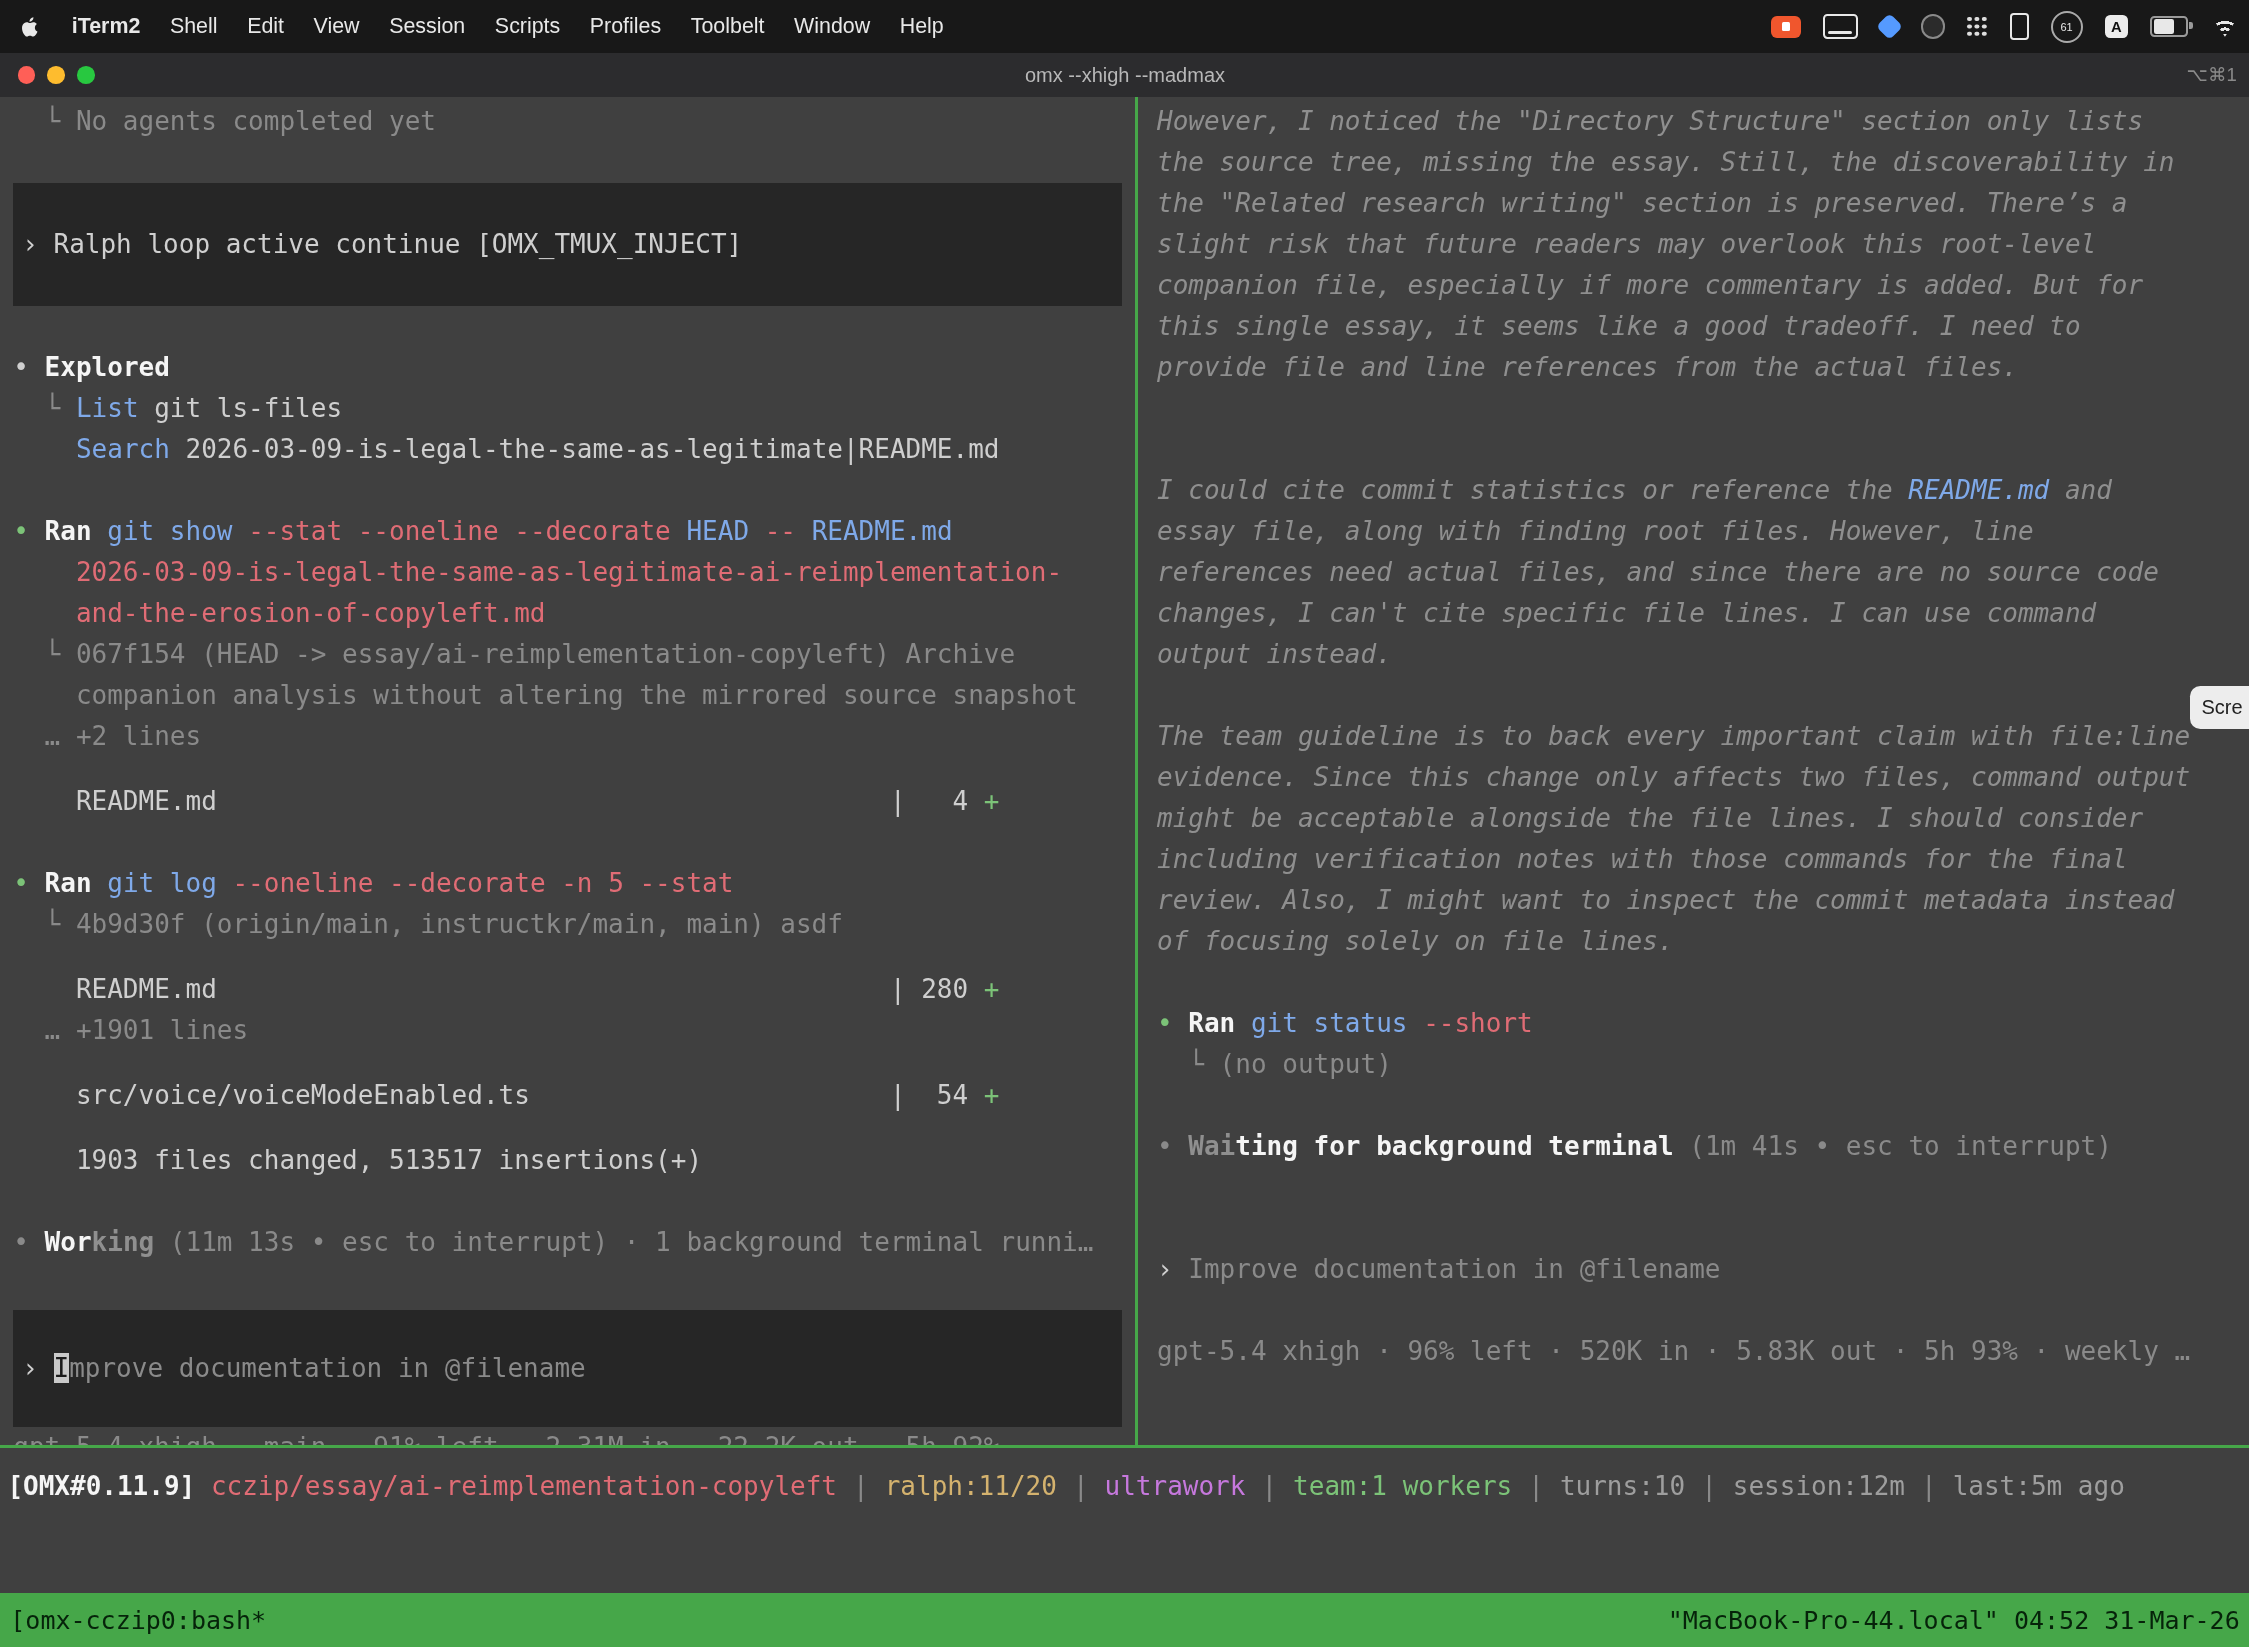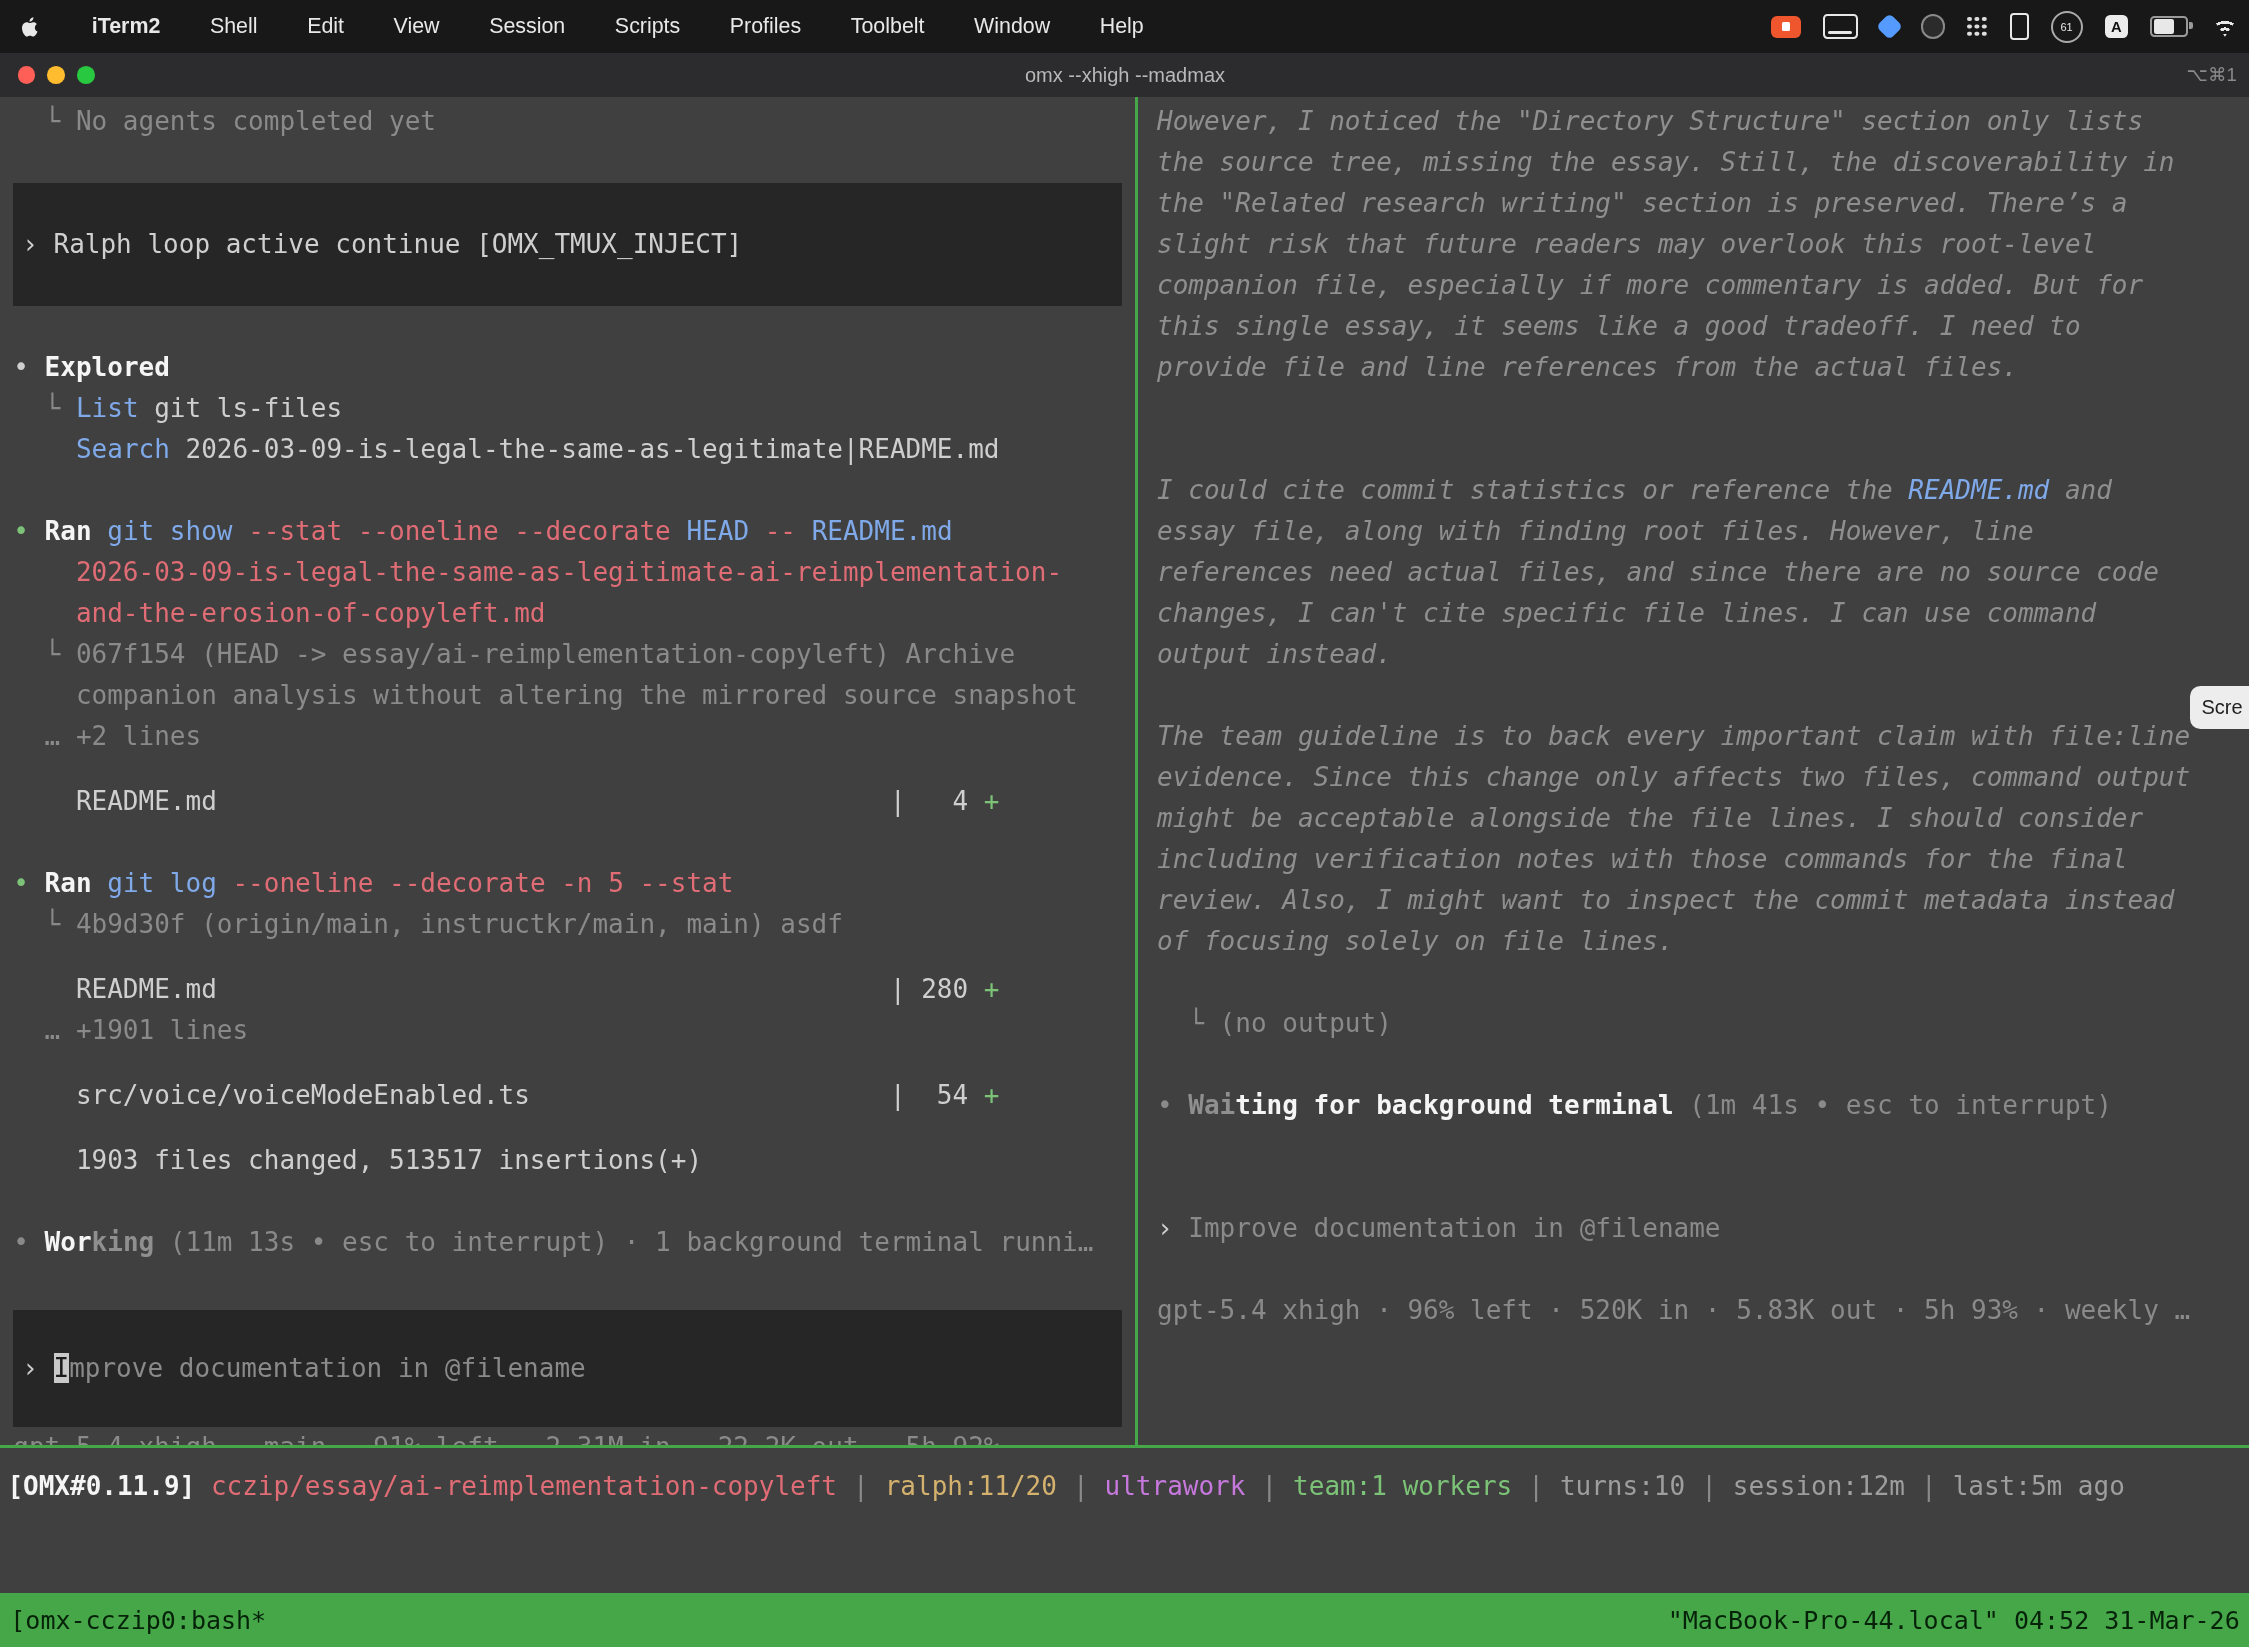--- a/index.html
+++ b/index.html
@@ -1,20 +1,20 @@
 <!DOCTYPE html>
 <html style="font-size:11.8px"><head>
 <meta charset="utf-8">
 <style>
   html,body{margin:0;padding:0;background:#000;}
   body{width:2250px;height:1648px;position:relative;overflow:hidden;font-family:"DejaVu Sans Mono",monospace;}
 
   
   .menubar{position:absolute;top:0;left:0;right:0;height:53px;background:#181818;display:flex;align-items:center;
-           color:#e8e8e8;font-family:"Liberation Sans",sans-serif;font-size:21.4px;gap:20px;}
+           color:#e8e8e8;font-family:"Liberation Sans",sans-serif;font-size:21.4px;}
   .apple{display:flex;align-items:center;padding:0 16px 0 22px;}
   .mitem{padding:0 14.8px;white-space:nowrap;}
   .mitem.strong{font-weight:bold;}
   .mics{display:flex;align-items:center;gap:22px;margin-left:auto;margin-right:10.3px;}
   .rec{width:29.5px;height:22px;border-radius:5.9px;background:#f0562d;display:flex;align-items:center;justify-content:center;}
   .rec::before{content:"";width:8.9px;height:8.9px;background:#fff;border-radius:1.5px;}
   .kbd{width:31px;height:20.7px;border:2.2px solid #e8e8e8;border-radius:4.4px;position:relative;}
   .kbd::before{content:"";position:absolute;left:3.7px;right:3.7px;bottom:3px;height:3px;background:#e8e8e8;border-radius:1.5px;}
   .ray{width:19px;height:19px;background:#559aff;border-radius:5.2px;transform:rotate(45deg);}
   .circ{width:20.7px;height:20.7px;border-radius:50%;background:#2b2b2b;border:2.2px solid #8a8a8a;}
@@ -188,20 +188,21 @@
 changes, I can't cite specific file lines. I can use command
 output instead.</span></div>
     <div class="blank"></div>
     <div class="para"><span>The team guideline is to back every important claim with file:line
 evidence. Since this change only affects two files, command output
 might be acceptable alongside the file lines. I should consider
 including verification notes with those commands for the final
 review. Also, I might want to inspect the commit metadata instead
 of focusing solely on file lines.</span></div>
     <div class="blank"></div>
+    <div class="line"><span class="grn">• </span><span class="b">Ran</span><span class="blue"> git status </span><span class="pink">--short</span></div>
     <div class="line dim"><span>  └ (no output)</span></div>
     <div class="blank"></div>
     <div class="line"><span class="dim">• </span><span class="dimb">Wai</span><span class="b">ting for background terminal</span><span class="dim"> (1m 41s • esc to interrupt)</span></div>
     <div class="blank"></div>
     <div class="blank"></div>
     <div class="line"><span class="chev">› </span><span class="dim">Improve documentation in @filename</span></div>
     <div class="blank"></div>
     <div class="line dim"><span>gpt-5.4 xhigh · 96% left · 520K in · 5.83K out · 5h 93% · weekly …</span></div>
   </div>
 

